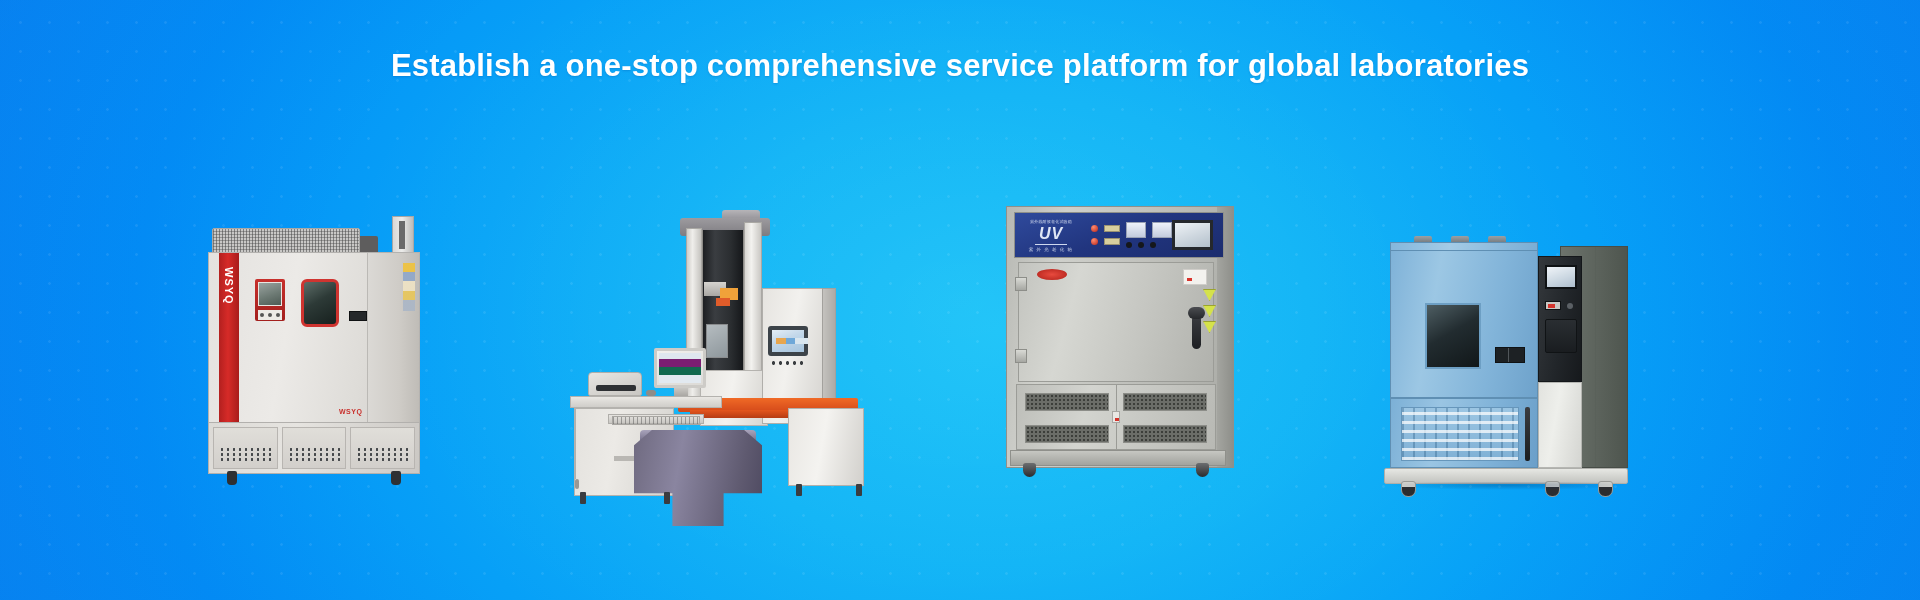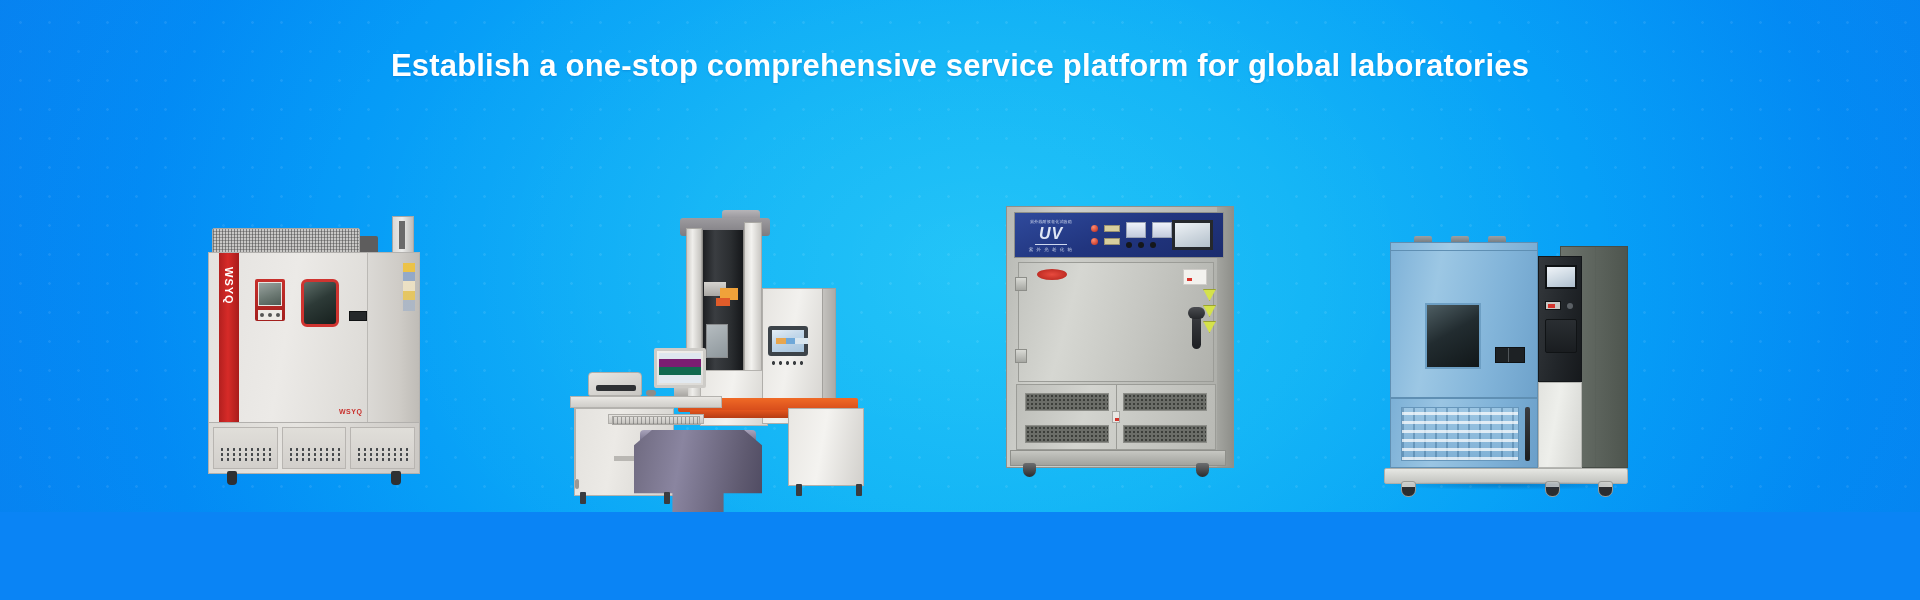--- a/index.html
+++ b/index.html
@@ -5,21 +5,21 @@
   * { margin:0; padding:0; box-sizing:border-box; }
   html,body { width:1920px; height:600px; overflow:hidden; }
   body {
     font-family:"Liberation Sans", sans-serif;
     background:#0a84f5;
   }
 
   
   #banner {
     position:relative;
-    width:1920px; height:512px;
+    width:1920px; height:600px;
     overflow:hidden;
     background:
       radial-gradient(ellipse 1200px 900px at 52% 55%, #16c2f8 0%, #0fb4f6 26%, #07a0f7 50%, #038ef7 72%, #0a85f5 100%),
       linear-gradient(90deg, #0b80f4 0%, #0aa6f7 30%, #14c4f9 52%, #0a9df6 74%, #0b82f4 100%);
   }
   #dotlayer {
     position:absolute; inset:0;
     background-image:
       radial-gradient(circle, rgba(255,255,255,0.085) 1.1px, rgba(255,255,255,0) 1.6px);
     background-size:29px 29px;

